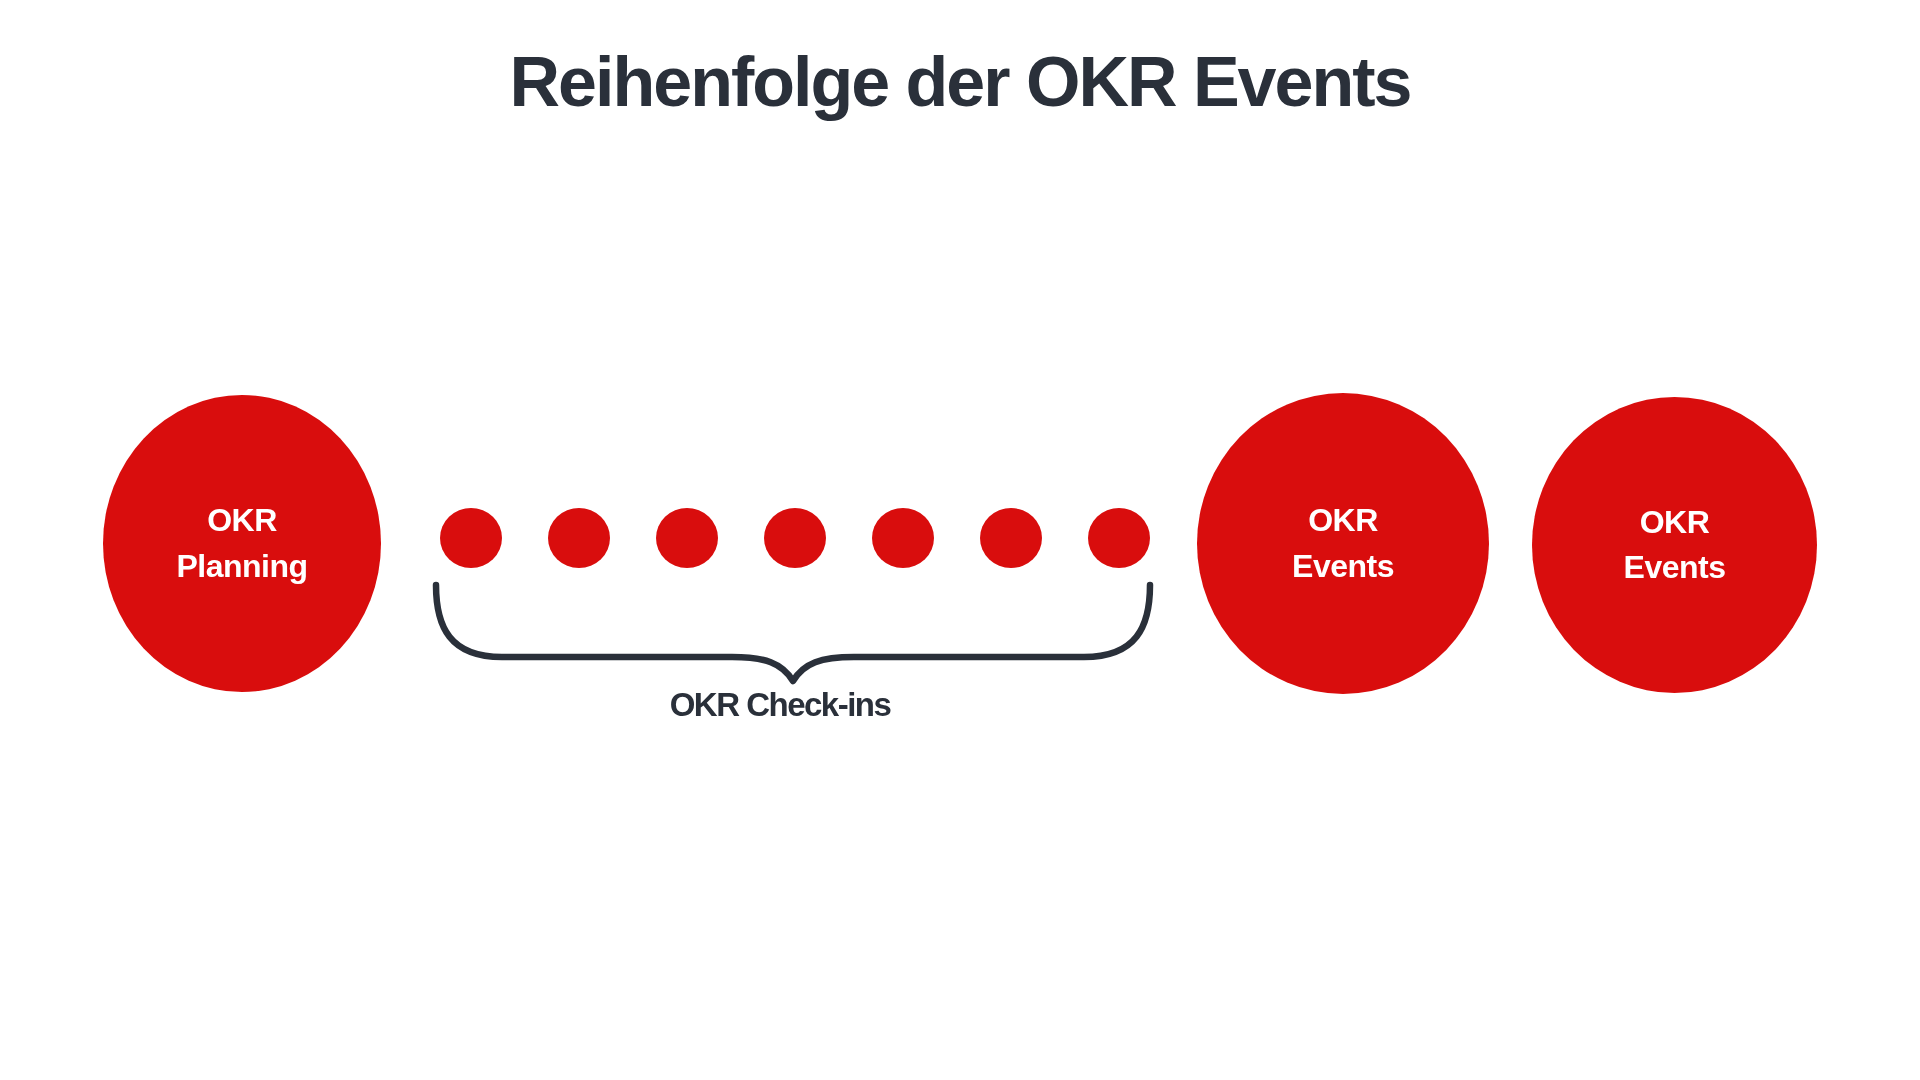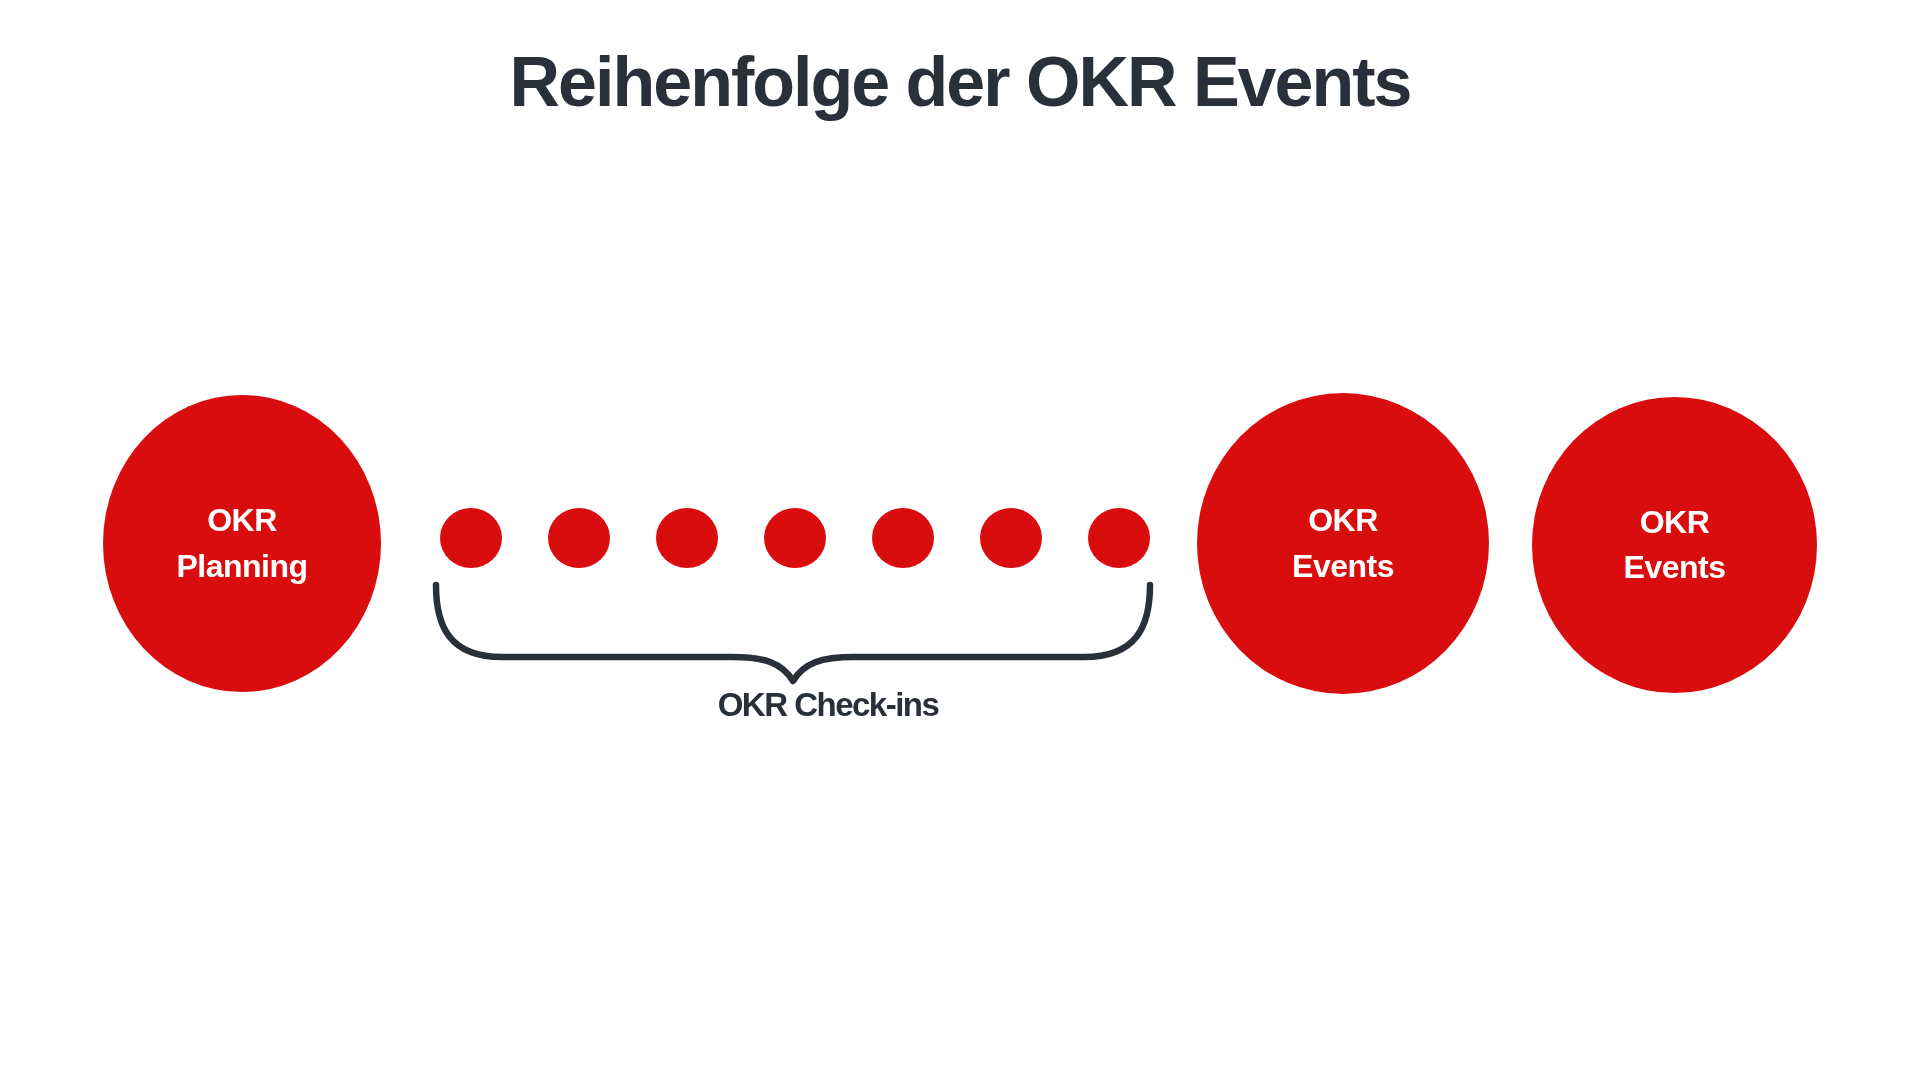--- a/index.html
+++ b/index.html
@@ -74,21 +74,21 @@
   }
   .brace path{
     fill:none;
     stroke:var(--dark);
     stroke-width:6.5;
     stroke-linecap:round;
     stroke-linejoin:round;
   }
   .checkins-label{
     position:absolute;
-    left:628px;
+    left:580px;
     top:686px;
     width:400px;
     text-align:center;
     font-size:33px;
     font-weight:800;
     letter-spacing:-1.5px;
     color:var(--dark);
   }
 </style>
 </head>

